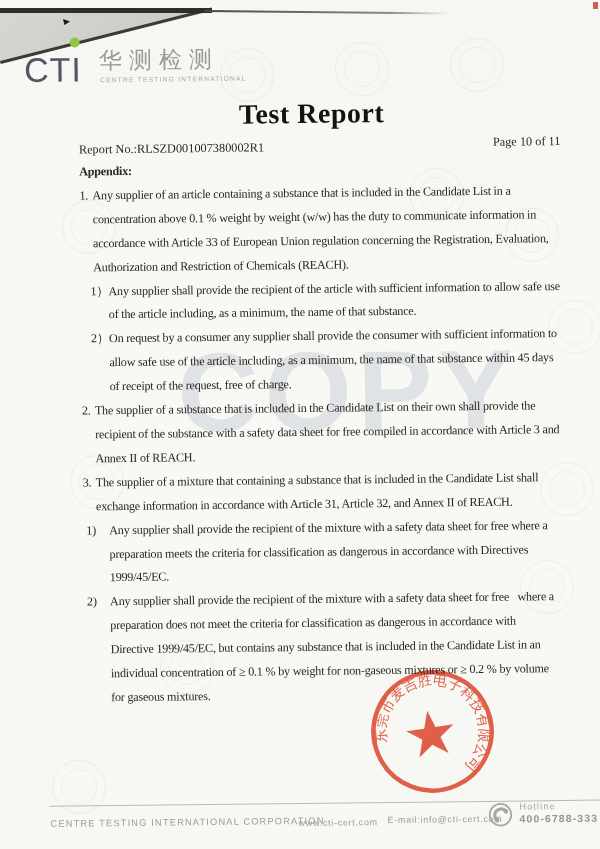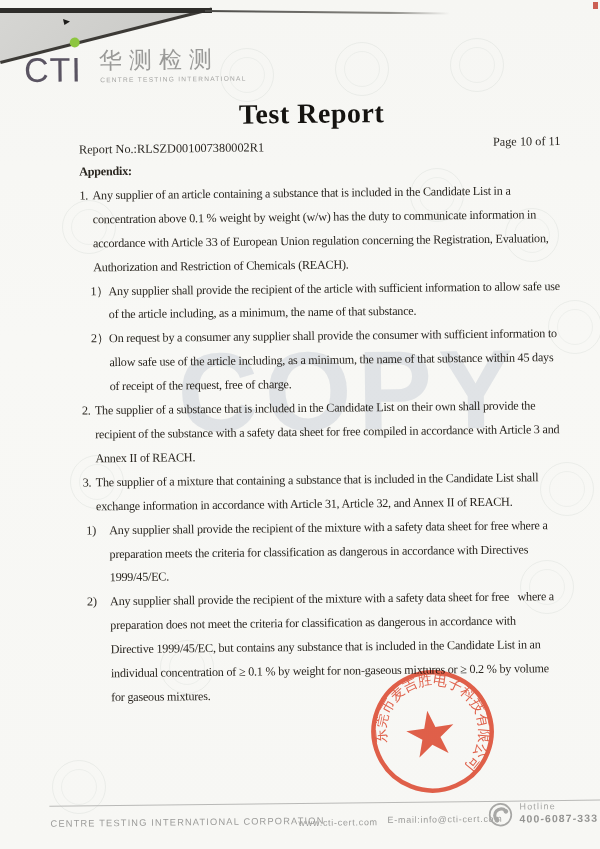--- a/index.html
+++ b/index.html
@@ -166,16 +166,16 @@
       <svg width="26" height="26" viewBox="0 0 26 26">
         <circle cx="13" cy="13" r="10.8" fill="none" stroke="#a7a7a5" stroke-width="1.7"></circle>
         <g transform="rotate(-45 13 13)" stroke="#a7a7a5" fill="#a7a7a5">
           <path d="M6.5,14 a6.5,6.5 0 0 1 13,0" stroke-width="3.2" fill="none"></path>
           <circle cx="6.8" cy="14.5" r="2.3" stroke="none"></circle>
           <circle cx="19.2" cy="14.5" r="2.3" stroke="none"></circle>
         </g>
       </svg>
     </div>
     <div class="footer-text f-hot-label">Hotline</div>
-    <div class="footer-text f-hot-num">400-6087-333</div>
+    <div class="footer-text f-hot-num">400-6788-333</div>
 
   </div>
 </div>
 
 </body></html>

